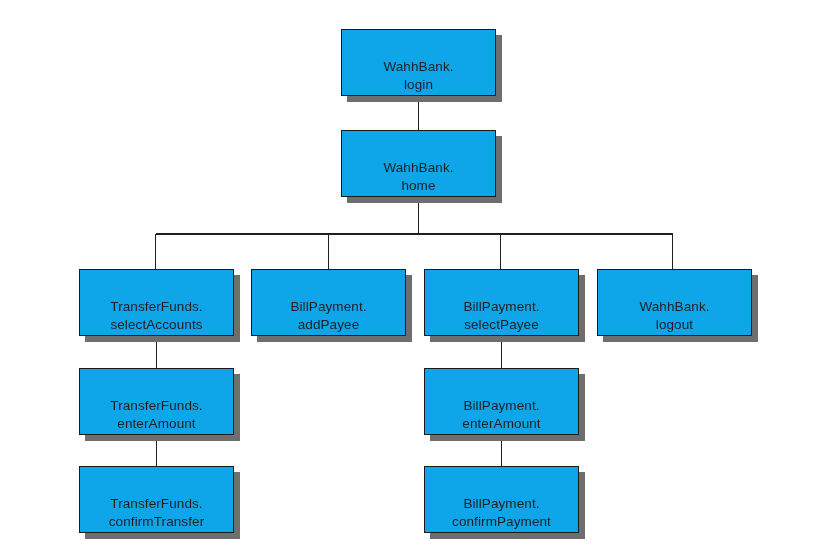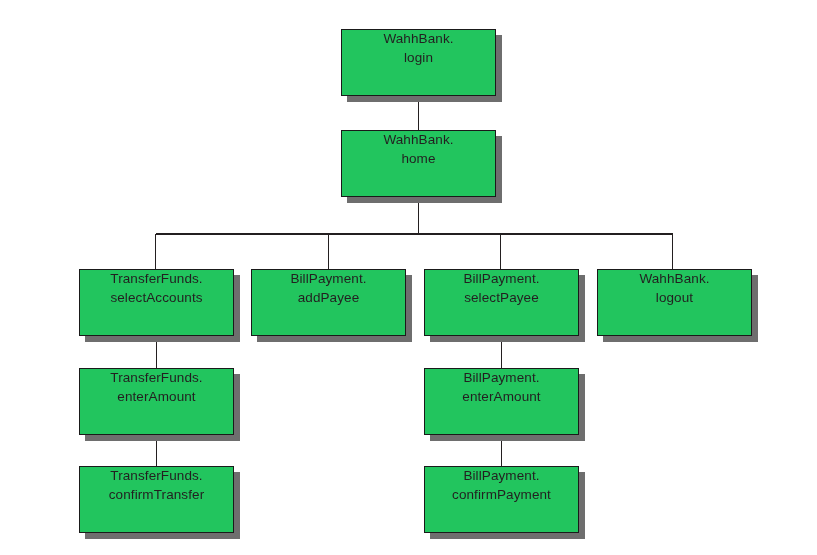--- a/index.html
+++ b/index.html
@@ -25,25 +25,25 @@
     position: absolute;
     left: 0;
     top: 0;
     width: 817px;
     height: 555px;
   }
   
   .node {
     position: absolute;
     box-sizing: border-box;
-    background: #22c55e;
+    background: #0ea5e9;
     border: 1.5px solid #1a1a1a;
     box-shadow: 6px 6px 0 0 #6e6e6e;
     display: flex;
-    align-items: flex-start;
+    align-items: flex-end;
     justify-content: center;
     z-index: 5;
   }
   .node-label {
     text-align: center;
     font-family: "Liberation Sans", sans-serif;
     font-size: 13.5px;
     line-height: 1.38;
     color: #231f20;
     letter-spacing: 0.1px;

